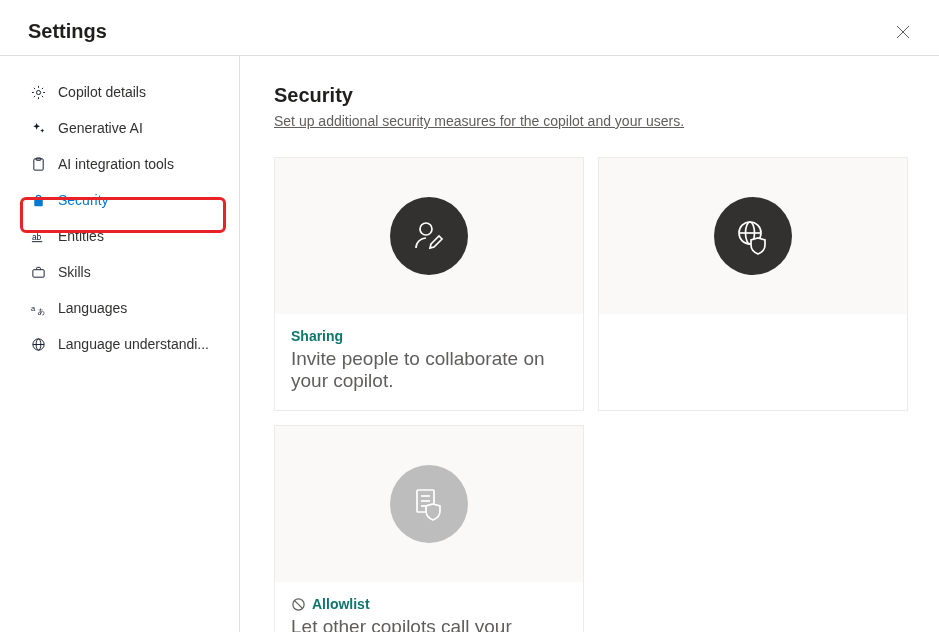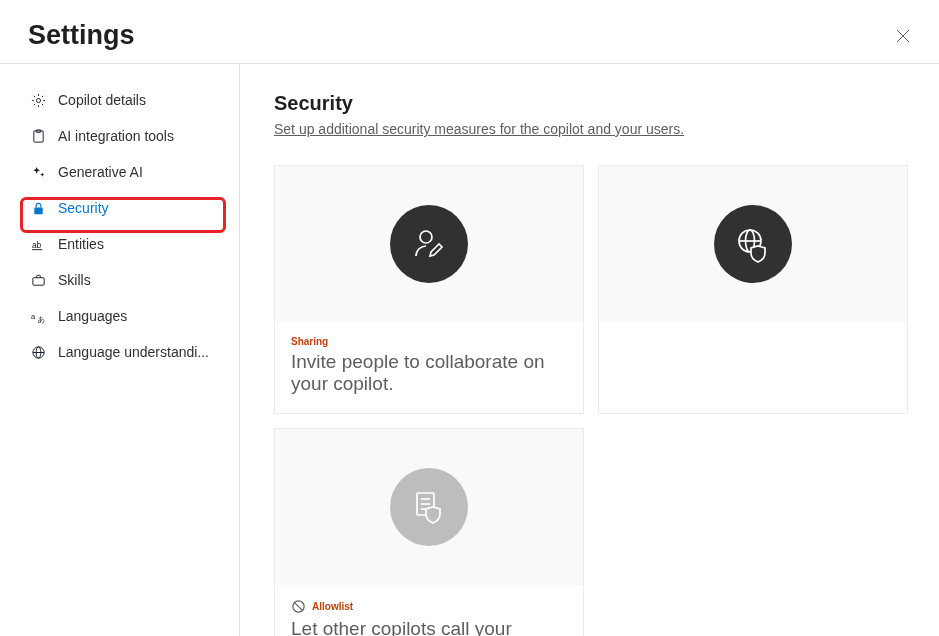--- a/index.html
+++ b/index.html
@@ -13,21 +13,21 @@
       overflow: hidden;
     }
     .header {
       display: flex;
       justify-content: space-between;
       align-items: center;
       padding: 20px 28px 12px 28px;
       border-bottom: 1px solid #e1dfdd;
     }
     .header h1 {
-      font-size: 27px;
+      font-size: 20px;
       font-weight: 600;
       color: #201f1e;
     }
     .close-btn {
       cursor: pointer;
       color: #605e5c;
       width: 16px;
       height: 16px;
       display: flex;
       align-items: center;
@@ -127,24 +127,24 @@
       display: flex;
       align-items: center;
       justify-content: center;
       color: #fff;
     }
     .card-circle.disabled { background: #bdbdbd; }
     .card-bottom {
       padding: 14px 16px 18px 16px;
     }
     .card-title {
-      font-size: 10px;
+      font-size: 14px;
       font-weight: 600;
       margin-bottom: 4px;
-      color: #c2410c;
+      color: #0f766e;
       display: flex;
       align-items: center;
       gap: 6px;
     }
     .card-desc {
       font-size: 19px;
       color: #605e5c;
     }
     .prohibit-icon {
       width: 15px;
@@ -173,36 +173,36 @@
         <svg width="15" height="15" viewBox="0 0 16 16" fill="none" stroke="currentColor" stroke-width="1">
             <circle cx="8" cy="8" r="2.2"></circle>
             <path d="M8 1v2M8 13v2M1 8h2M13 8h2M3 3l1.4 1.4M11.6 11.6L13 13M3 13l1.4-1.4M11.6 4.4L13 3"></path>
           </svg>
       </span>
       <span class="sidebar-label">Copilot details</span>
     </div>
 
     <div class="sidebar-item">
       <span class="sidebar-icon">
-        <svg width="15" height="15" viewBox="0 0 16 16" fill="none" stroke="currentColor" stroke-width="1">
-            <rect x="3" y="2" width="10" height="12" rx="1"></rect>
-            <rect x="5.5" y="1" width="5" height="2.5" rx="0.6"></rect>
-          </svg>
-      </span>
-      <span class="sidebar-label">AI integration tools</span>
-    </div>
-
-    <div class="sidebar-item">
-      <span class="sidebar-icon">
         <svg width="15" height="15" viewBox="0 0 16 16" fill="currentColor">
             <path d="M6 2l1 2.6L9.6 5.6 7 6.6 6 9.2 5 6.6 2.4 5.6 5 4.6z"></path>
             <path d="M12 8l.6 1.6L14.2 10.2 12.6 10.8 12 12.4 11.4 10.8 9.8 10.2 11.4 9.6z"></path>
           </svg>
       </span>
       <span class="sidebar-label">Generative AI</span>
+    </div>
+
+    <div class="sidebar-item">
+      <span class="sidebar-icon">
+        <svg width="15" height="15" viewBox="0 0 16 16" fill="none" stroke="currentColor" stroke-width="1">
+            <rect x="3" y="2" width="10" height="12" rx="1"></rect>
+            <rect x="5.5" y="1" width="5" height="2.5" rx="0.6"></rect>
+          </svg>
+      </span>
+      <span class="sidebar-label">AI integration tools</span>
     </div>
 
     <div class="sidebar-item active">
       <span class="sidebar-icon">
         <svg width="15" height="15" viewBox="0 0 16 16" fill="currentColor">
             <rect x="3.5" y="7" width="9" height="7" rx="1"></rect>
             <path d="M5.5 7V5a2.5 2.5 0 015 0v2" fill="none" stroke="currentColor" stroke-width="1.3"></path>
           </svg>
       </span>
       <span class="sidebar-label">Security</span>

